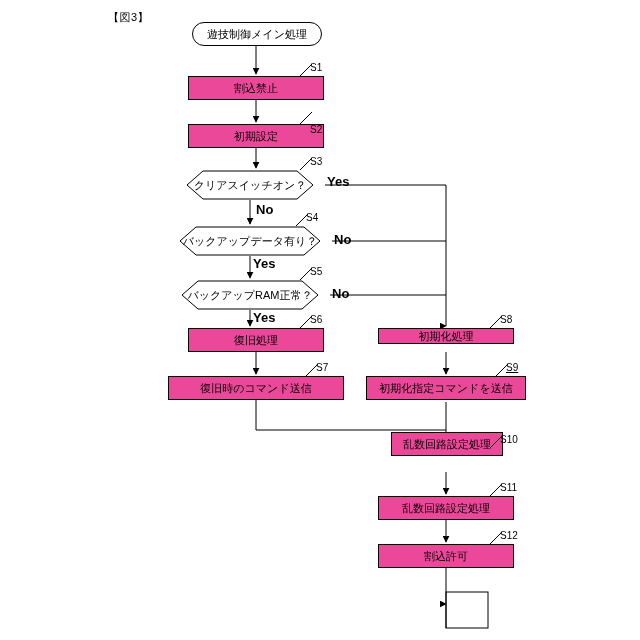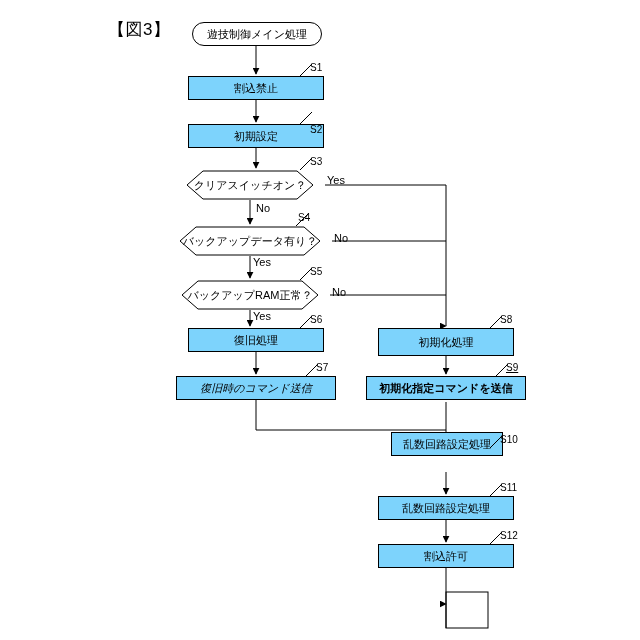--- a/index.html
+++ b/index.html
@@ -17,39 +17,39 @@
   }
   #canvas {
     position: absolute;
     left: 0; top: 0;
     width: 640px;
     height: 640px;
   }
   .fig-label {
     position: absolute;
     left: 108px;
-    top: 18px;
-    font-size: 17px;
+    top: 10px;
+    font-size: 11px;
     letter-spacing: 0.5px;
     white-space: nowrap;
   }
   .node {
     position: absolute;
     box-sizing: border-box;
     display: flex;
     align-items: center;
     justify-content: center;
     font-size: 11px;
     line-height: 1.1;
     white-space: nowrap;
     color: #000;
   }
   .node.process {
     border: 1px solid #000;
-    background: #7dd3fc;
+    background: #ec4899;
   }
   .node.terminal {
     border: 1px solid #000;
     border-radius: 14px;
     background: #fff;
   }
   .node.decision {
     background: transparent;
     border: none;
   }
@@ -64,22 +64,23 @@
     height: 100%;
     z-index: 1;
   }
   .step-label {
     position: absolute;
     font-size: 10px;
     white-space: nowrap;
   }
   .edge-label {
     position: absolute;
-    font-size: 11px;
-    white-space: nowrap;
+    font-size: 13px;
+    white-space: nowrap;
+    font-weight: bold;
   }
 </style>
 </head>
 <body>
 
 <svg id="canvas" viewBox="0 0 640 640">
   <defs>
     <marker id="arrow" viewBox="0 0 10 10" refX="9" refY="5" markerWidth="7" markerHeight="7" orient="auto-start-reverse">
       <path d="M 0 0 L 10 5 L 0 10 z" fill="#000"></path>
     </marker>
@@ -161,48 +162,48 @@
   <svg viewBox="0 0 160 30" preserveAspectRatio="none">
     <polygon points="12,15 28,1 132,1 148,15 132,29 28,29" fill="#fff" stroke="#000" stroke-width="1"></polygon>
   </svg>
   <span class="dec-text">バックアップRAM正常？</span>
 </div>
 
 <div class="node process" style="left:188px; top:328px; width:136px; height:24px;">
   <span>復旧処理</span>
 </div>
 
-<div class="node process" style="left:176px; top:376px; width:160px; height:24px;font-style:italic;">
+<div class="node process" style="left:168px; top:376px; width:176px; height:24px;">
   <span>復旧時のコマンド送信</span>
 </div>
 
-<div class="node process" style="left:378px; top:328px; width:136px; height:28px;">
+<div class="node process" style="left:378px; top:328px; width:136px; height:16px;">
   <span>初期化処理</span>
 </div>
 
-<div class="node process" style="left:366px; top:376px; width:160px; height:24px;font-weight:bold;">
+<div class="node process" style="left:366px; top:376px; width:160px; height:24px;">
   <span>初期化指定コマンドを送信</span>
 </div>
 
 <div class="node process" style="left:378px; top:432px; width:112px; height:24px;margin-left:13px;">
   <span>乱数回路設定処理</span>
 </div>
 
 <div class="node process" style="left:378px; top:496px; width:136px; height:24px;">
   <span>乱数回路設定処理</span>
 </div>
 
 <div class="node process" style="left:378px; top:544px; width:136px; height:24px;">
   <span>割込許可</span>
 </div>
 
 <div class="step-label" style="left:310px; top:62px;">S1</div>
 <div class="step-label" style="left:310px; top:124px;">S2</div>
 <div class="step-label" style="left:310px; top:156px;">S3</div>
-<div class="step-label" style="left:298px; top:212px;">S4</div>
+<div class="step-label" style="left:306px; top:212px;">S4</div>
 <div class="step-label" style="left:310px; top:266px;">S5</div>
 <div class="step-label" style="left:310px; top:314px;">S6</div>
 <div class="step-label" style="left:316px; top:362px;">S7</div>
 <div class="step-label" style="left:500px; top:314px;">S8</div>
 <div class="step-label" style="left:506px; top:362px;text-decoration:underline;">S9</div>
 <div class="step-label" style="left:500px; top:434px;">S10</div>
 <div class="step-label" style="left:500px; top:482px;">S11</div>
 <div class="step-label" style="left:500px; top:530px;">S12</div>
 
 <svg style="position:absolute;left:0;top:0;width:640px;height:640px;pointer-events:none;" viewBox="0 0 640 640">

